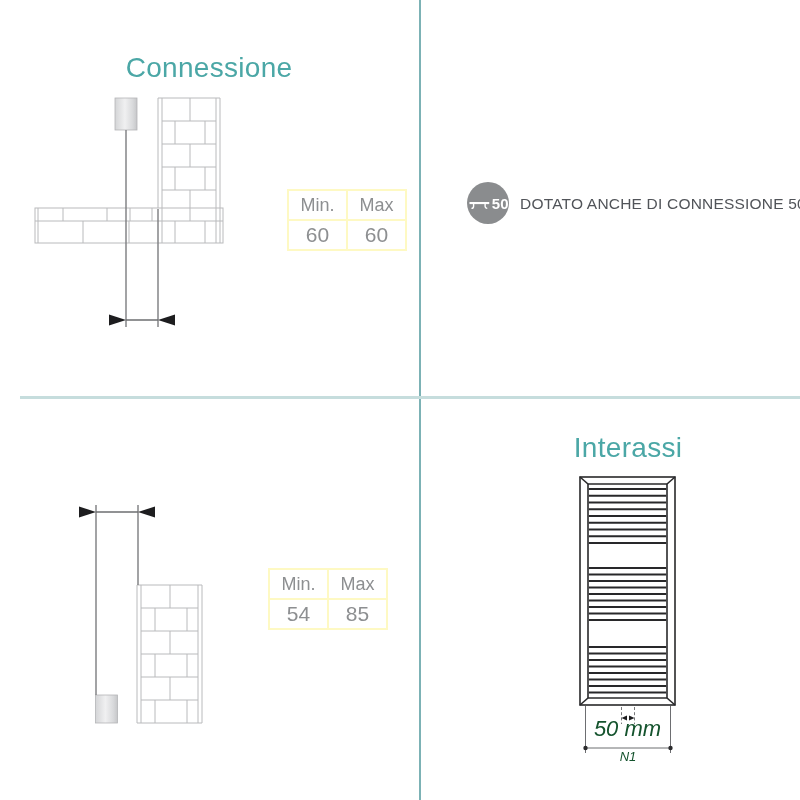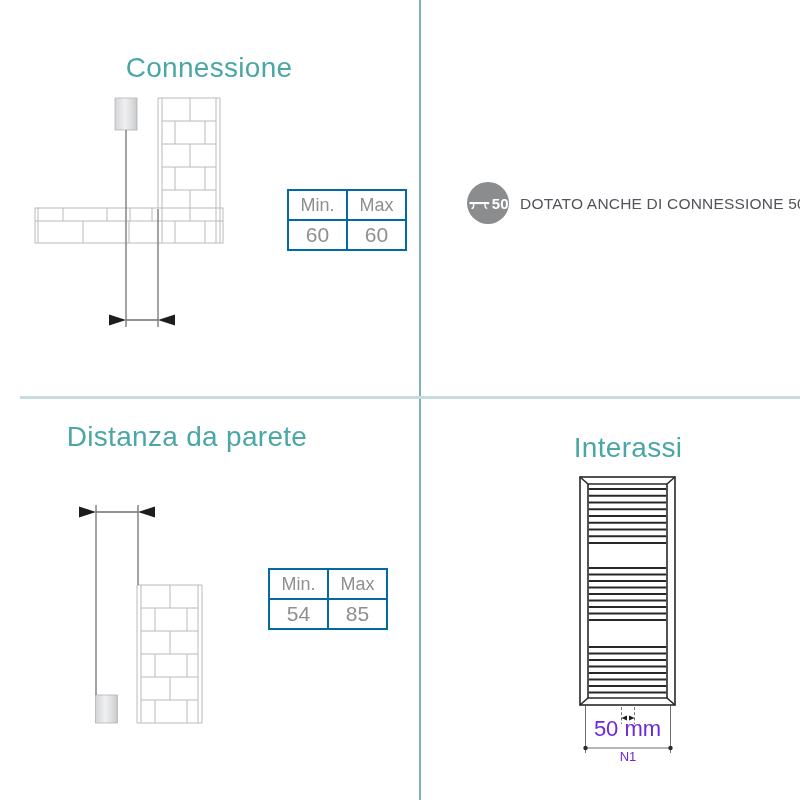--- a/index.html
+++ b/index.html
@@ -8,38 +8,38 @@
     font-family:"Liberation Sans",sans-serif;overflow:hidden;margin-left:20px;
   }
   .divider-v{position:absolute;left:399px;top:0;width:2px;height:800px;background:#7cb2b5;}
   .divider-h{position:absolute;left:0;top:396px;width:800px;height:3px;background:#c6dddd;}
   .title{
     position:absolute;text-align:center;font-size:28px;font-weight:400;
     color:#4ba7a6;letter-spacing:0.3px;white-space:nowrap;
   }
   .spec-table{
     position:absolute;display:grid;grid-template-columns:57px 57px;
-    grid-auto-rows:28px;background:#0369a1;gap:2px;padding:2px;
+    grid-auto-rows:28px;background:#fef9c3;gap:2px;padding:2px;
   }
   .cell{
     display:flex;align-items:center;justify-content:center;background:#ffffff;
     color:#8d8f91;font-size:21px;
   }
   .cell.head{font-size:18px;}
   .drawing{position:absolute;}
   .badge{
     position:absolute;left:447px;top:182px;width:42px;height:42px;border-radius:50%;
     background:#8a8c8e;display:flex;align-items:center;justify-content:flex-start;
   }
   .badge-num{color:#ffffff;font-size:15px;font-weight:bold;line-height:1;margin-top:1px;letter-spacing:0.3px;}
   .note{
     position:absolute;left:500px;top:195px;width:280px;
     color:#515459;font-size:15.5px;letter-spacing:0.2px;white-space:nowrap;
   }
-  .dim-label{position:absolute;text-align:center;color:#6d28d9;white-space:nowrap;}
+  .dim-label{position:absolute;text-align:center;color:#14532d;white-space:nowrap;font-style:italic;}
   .label-50mm{left:530px;top:716px;width:155px;font-size:22px;}
   .label-n1{left:530px;top:749px;width:156px;font-size:13px;}
 </style>
 </head>
 <body>
 
 <div class="page">
 
   <div class="divider-v"></div>
   <div class="divider-h"></div>
@@ -109,21 +109,20 @@
   <div class="badge">
     <svg width="28" height="16" viewBox="0 0 30 16" style="margin-top:7px;">
       <line x1="3" y1="3.2" x2="27" y2="3.2" stroke="#ffffff" stroke-width="2.6"></line>
       <path d="M8 4.5 v2.6 a2.6 2.6 0 0 1 -2.6 2.6" stroke="#ffffff" stroke-width="1.7" fill="none"></path>
       <path d="M22 4.5 v2.6 a2.6 2.6 0 0 0 2.6 2.6" stroke="#ffffff" stroke-width="1.7" fill="none"></path>
     </svg>
     <div class="badge-num">50</div>
   </div>
   <div class="note">DOTATO ANCHE DI CONNESSIONE 50 MM</div>
 
-  <div class="title" style="left:17px;top:421px;width:300px;">Distanza da parete</div>
 
   <svg class="drawing" style="left:55px;top:498px;" width="150" height="235" viewBox="0 0 150 235">
     <g stroke="#b9babc" stroke-width="1" fill="none">
       <line x1="62" y1="87" x2="62" y2="225"></line>
       <line x1="66" y1="87" x2="66" y2="225"></line>
       <line x1="123" y1="87" x2="123" y2="225"></line>
       <line x1="127" y1="87" x2="127" y2="225"></line>
       <line x1="62" y1="87" x2="127" y2="87"></line>
       <line x1="62" y1="225" x2="127" y2="225"></line>
       <line x1="66" y1="110" x2="123" y2="110"></line>

